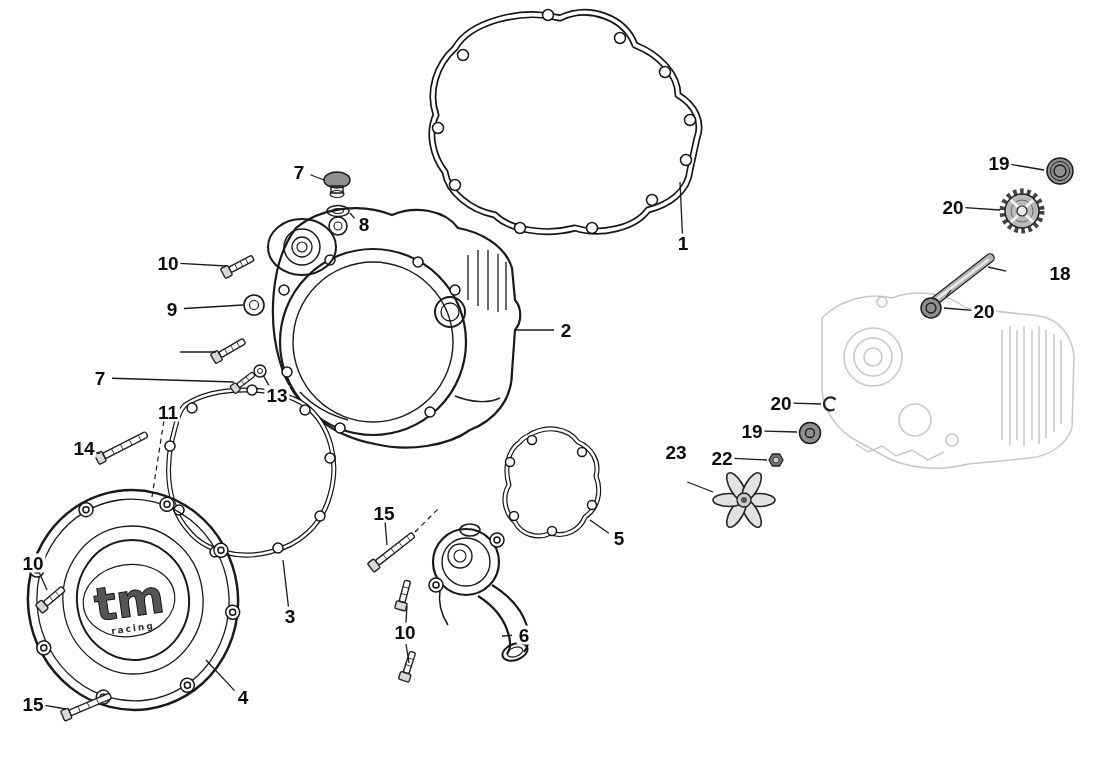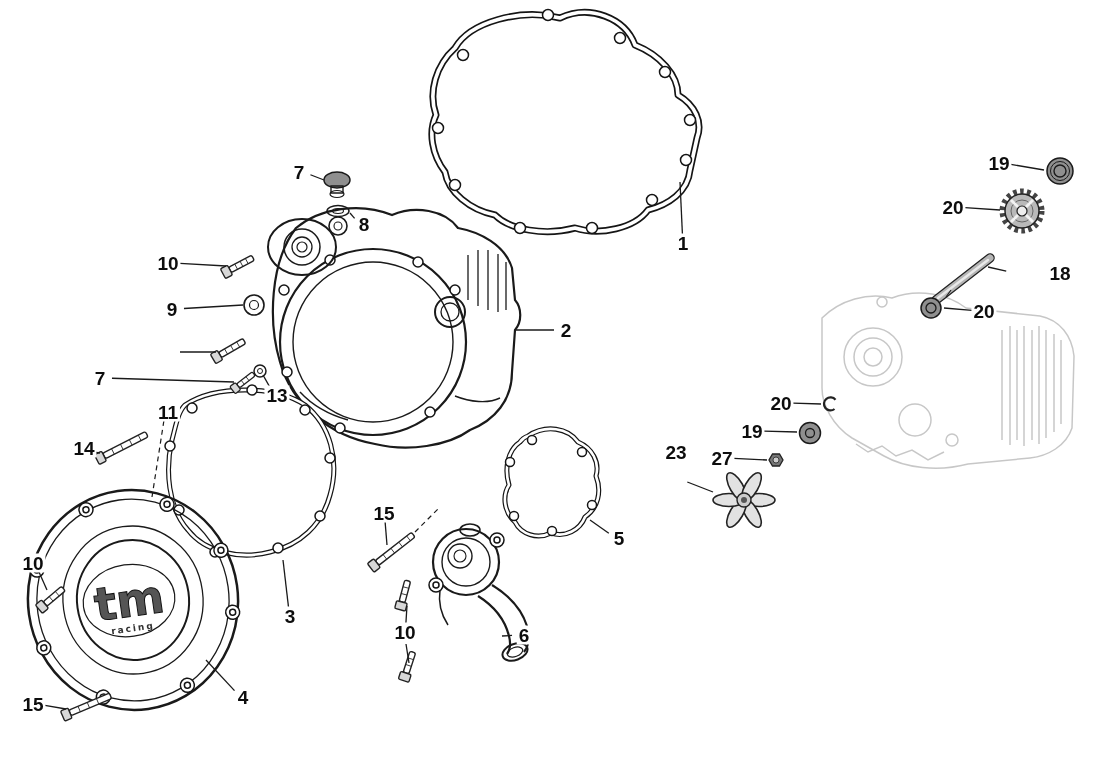--- a/index.html
+++ b/index.html
@@ -368,17 +368,17 @@
       <div class="callout" style="left: 619px; top: 538px;">5</div>
       <div class="callout" style="left: 243px; top: 697px;">4</div>
       <div class="callout" style="left: 33px; top: 563px;">10</div>
       <div class="callout" style="left: 33px; top: 704px;">15</div>
       <div class="callout" style="left: 999px; top: 163px;">19</div>
       <div class="callout" style="left: 953px; top: 207px;">20</div>
       <div class="callout" style="left: 1018px; top: 273px; margin-left: 42px;">18</div>
       <div class="callout" style="left: 984px; top: 311px;">20</div>
       <div class="callout" style="left: 781px; top: 403px; text-align: center;">20</div>
       <div class="callout" style="left: 752px; top: 431px;">19</div>
-      <div class="callout" style="left: 722px; top: 458px;">27</div>
+      <div class="callout" style="left: 722px; top: 458px;">22</div>
       <div class="callout" style="left: 676px; top: 452px; text-align: center;">23</div>
     </div>
 
 </div>
 
 </body></html>

